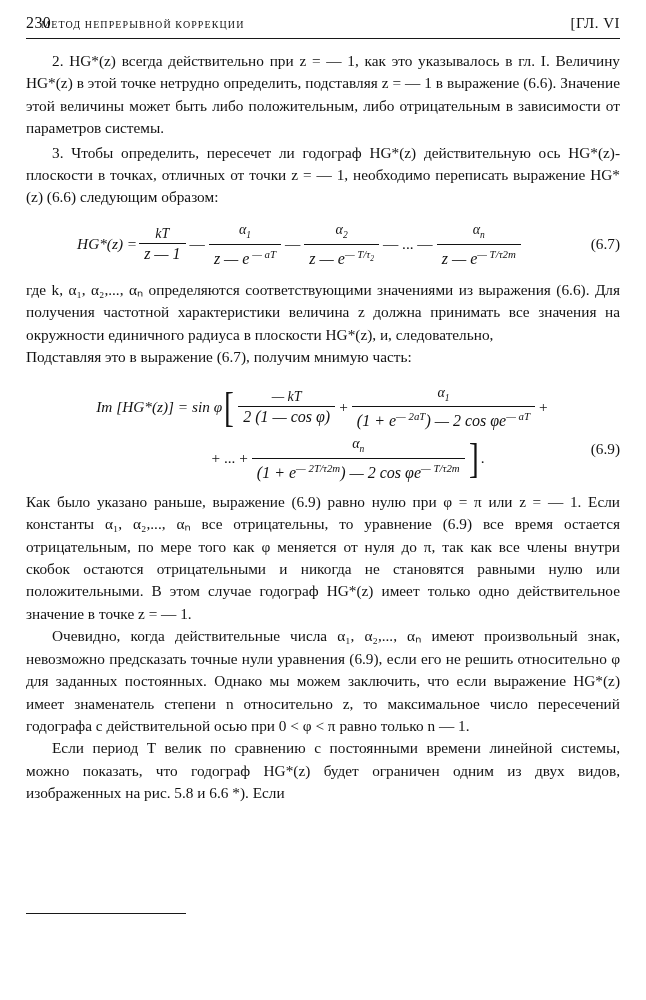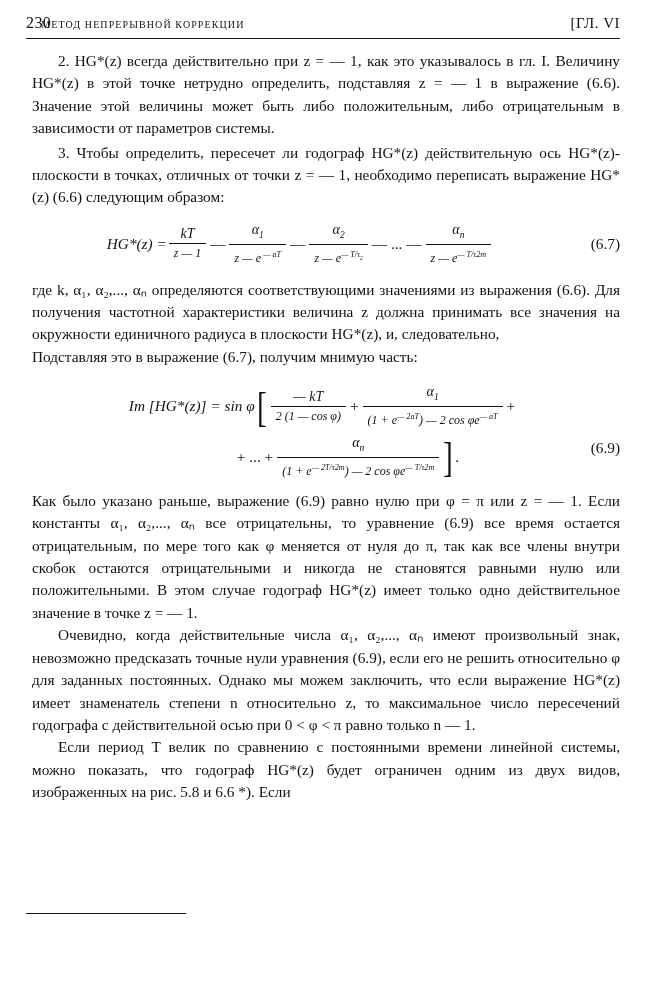--- a/index.html
+++ b/index.html
@@ -60,21 +60,21 @@
     position: absolute;
     top: 50px;
     left: 26px;
     width: 594px;
     font-size: 15.3px;
     line-height: 22.4px;
     text-align: justify;
     text-justify: inter-word;
   }
   p {
-    margin: 0 0 0 6px;
+    margin: 0 0 0 0;
     text-indent: 0;
   }
   p.ind {
     text-indent: 26px;
   }
   .sp { letter-spacing: 0.6px; }
   .eq-block {
     margin: 13px 0 12px 0;
     position: relative;
     text-align: center;
@@ -97,21 +97,21 @@
   .frac .num {
     display: block;
     padding: 0 5px 1px 5px;
     font-size: 14px;
     line-height: 16px;
   }
   .frac .den {
     display: block;
     border-top: 1px solid #141414;
     padding: 1px 5px 0 5px;
-    font-size: 12px;
+    font-size: 16px;
     line-height: 17px;
   }
   .op { display: inline-block; padding: 0 2px; vertical-align: middle; }
   .mi { font-style: italic; }
   sub { font-size: 0.68em; }
   sup { font-size: 0.68em; }
   .bigbr {
     display: inline-block;
     font-size: 42px;
     line-height: 0;

